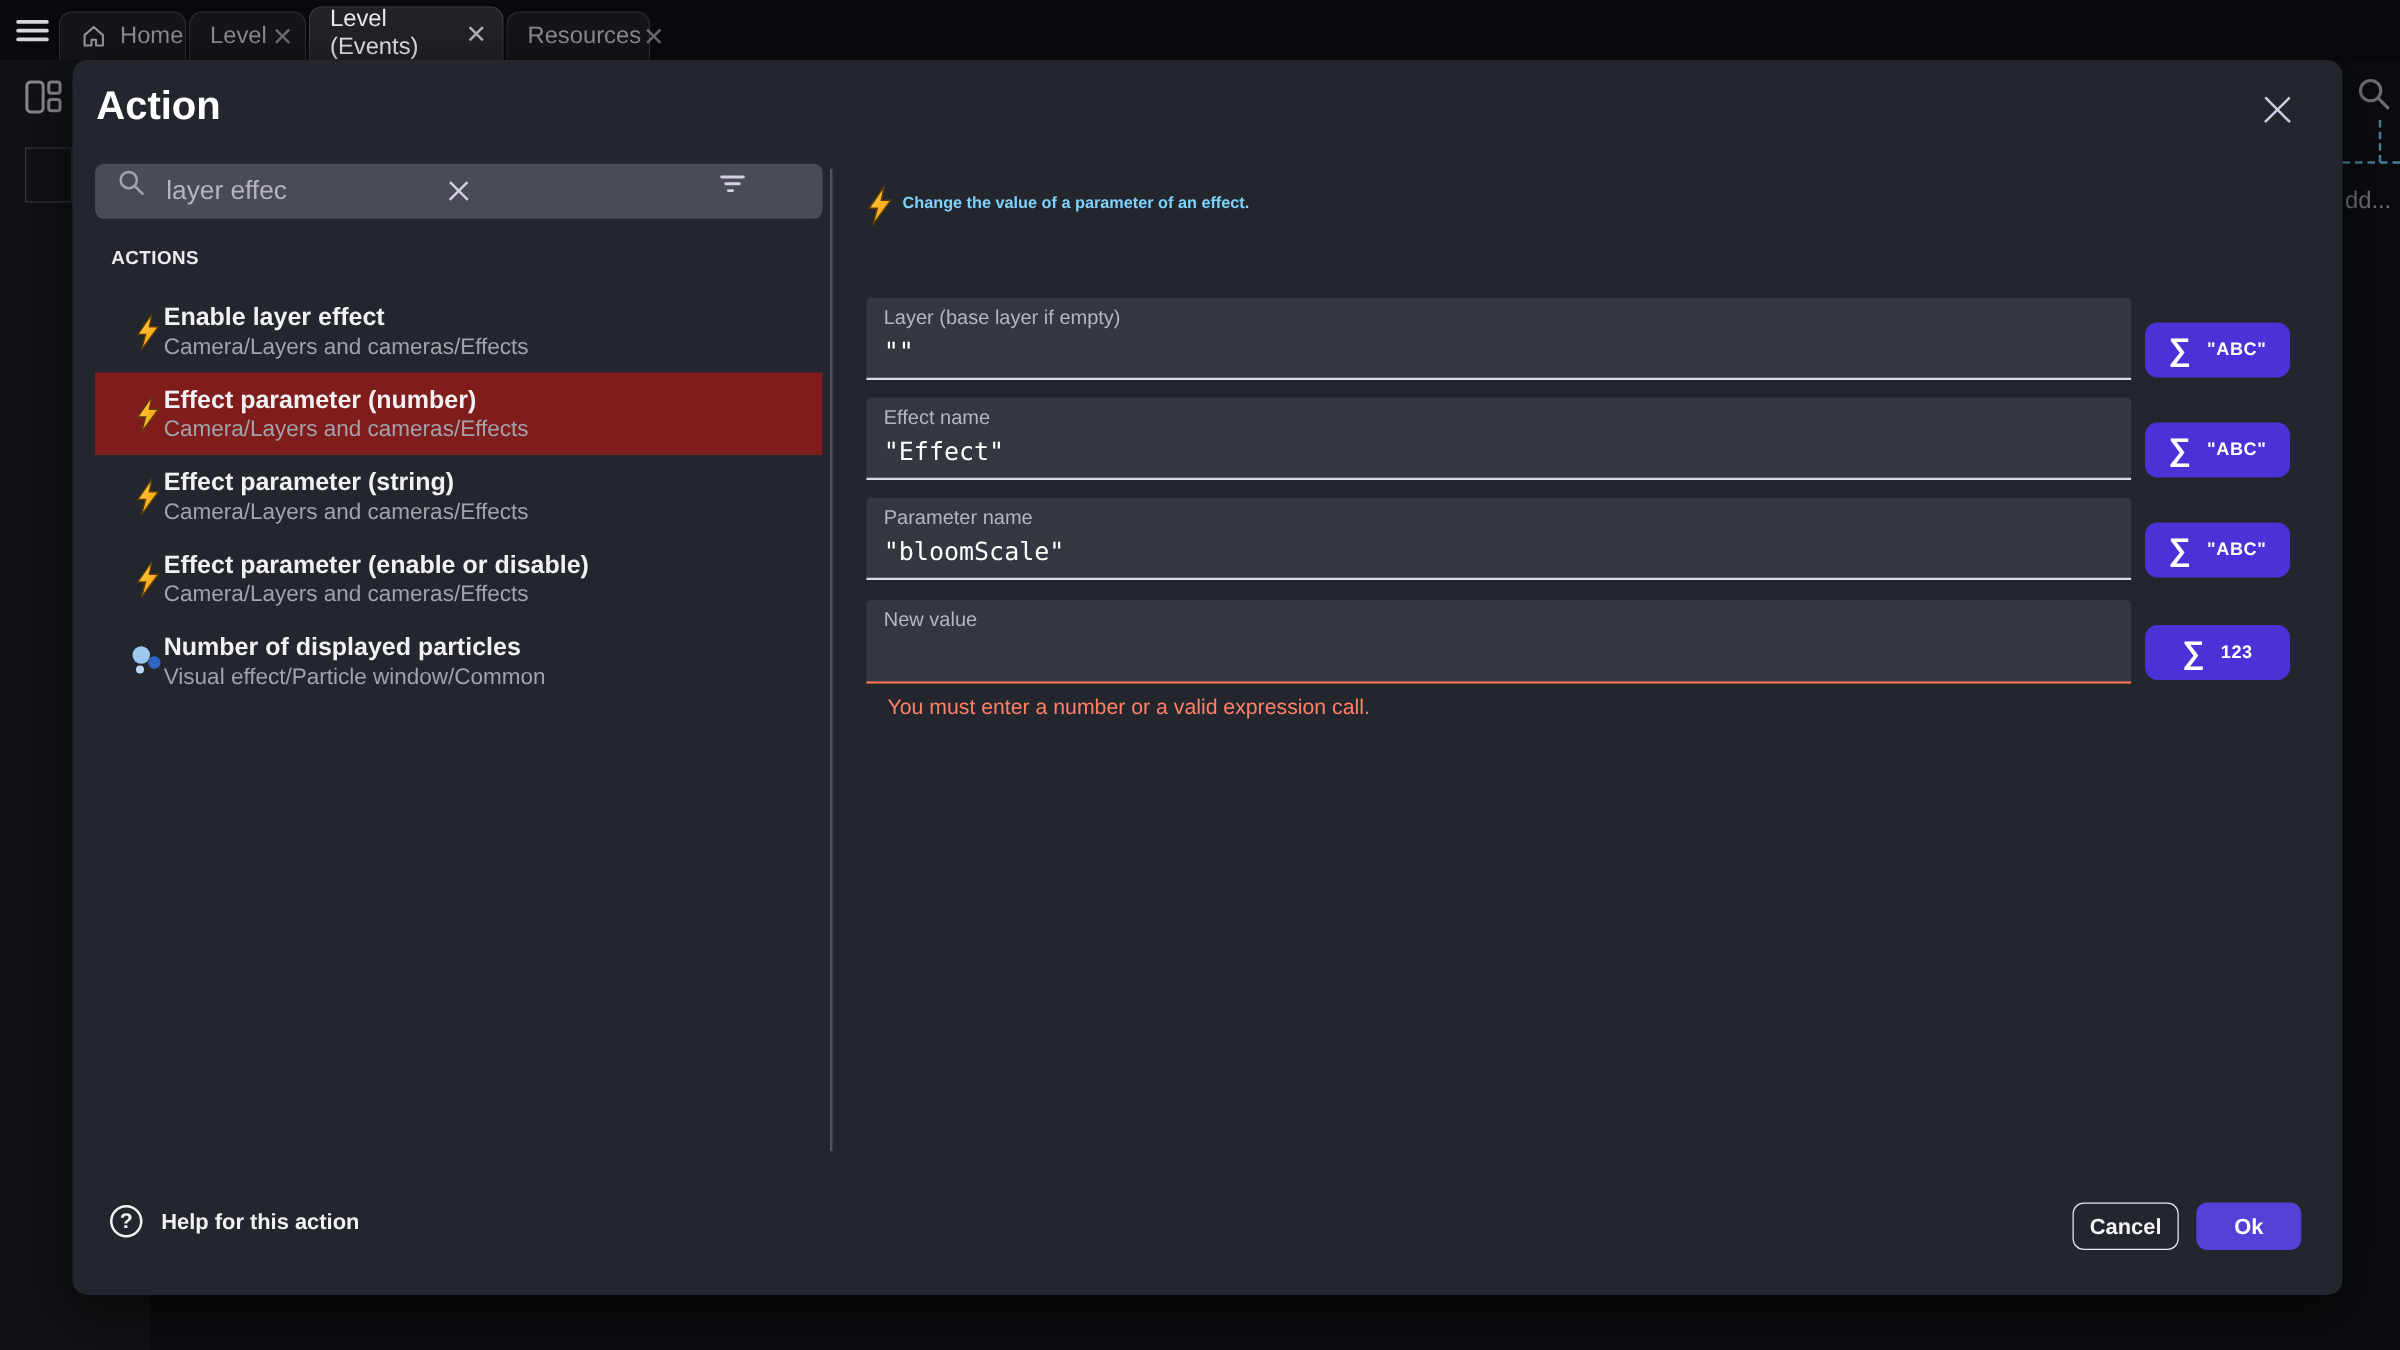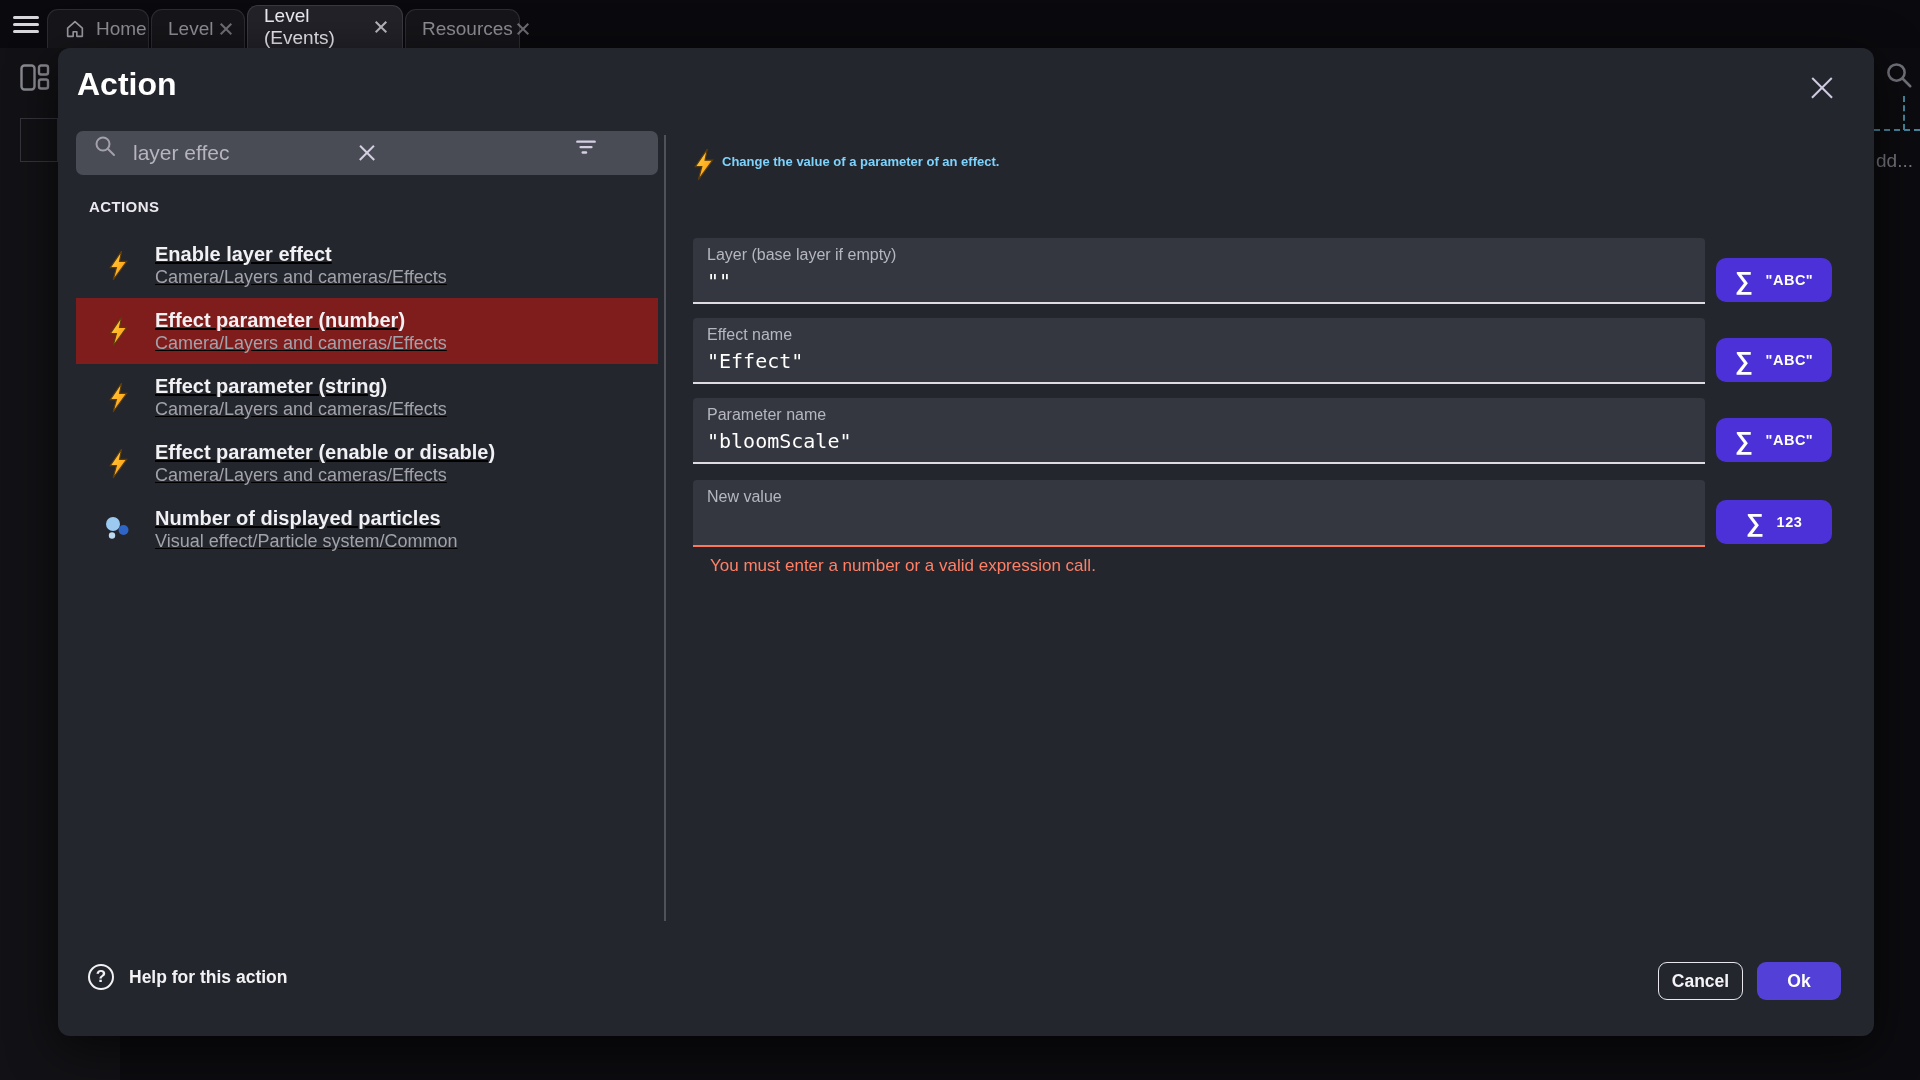--- a/index.html
+++ b/index.html
@@ -53,21 +53,21 @@
   .search .x-icon { width:16px; height:16px; color:#d4cfe3; opacity:1; }
   .search .x-icon::before,.search .x-icon::after { width:20px; height:2.4px; }
 
   
   .section-label { position:absolute; left:31px; top:150px; font-size:15px; font-weight:bold;
     color:#eceaf0; letter-spacing:.4px; }
   .action-list { position:absolute; left:18px; top:184px; width:582px; }
   .action-row { height:66px; display:flex; align-items:center; padding-left:29px; cursor:pointer; }
   .action-row.selected { background:#7f1d1d; }
   .action-icon { width:26px; display:flex; justify-content:center; }
-  .action-texts { margin-left:24px;text-decoration:underline; }
+  .action-texts { margin-left:0; }
   .action-title { font-size:20px; font-weight:600; color:#f1f1f4; line-height:24px; }
   .action-path { font-size:18px; color:#a2a2aa; line-height:23px; }
 
   .v-divider { position:absolute; left:606px; top:87px; width:2px; height:786px; background:#515259; }
 
   
   .desc-icon { position:absolute; left:634px; top:100px; }
   .desc { position:absolute; left:664px; top:100px; font-size:13px; font-weight:600;
     color:#7dd3fc; line-height:27px; }
 
@@ -258,21 +258,21 @@
       </div>
 
       <div class="action-row">
         <span class="action-icon">
           <svg width="26" height="26">
               <use href="#particles"></use>
             </svg>
           </span>
         <span class="action-texts">
           <div class="action-title">Number of displayed particles</div>
-          <div class="action-path">Visual effect/Particle system/Common</div>
+          <div class="action-path">Visual effect/Particle window/Common</div>
         </span>
       </div>
     </div>
 
     <div class="v-divider"></div>
 
     <div class="desc-icon">
       <svg width="24" height="33">
           <use href="#bolt"></use>
         </svg>

